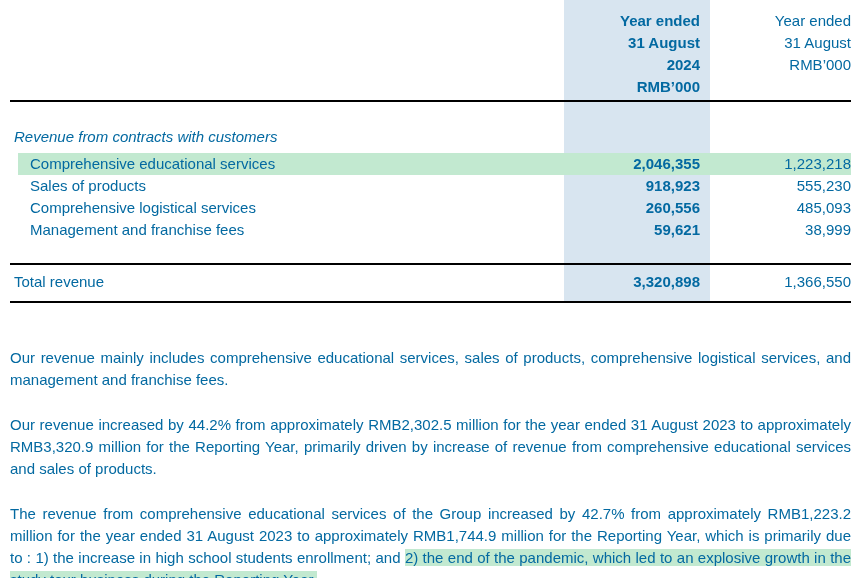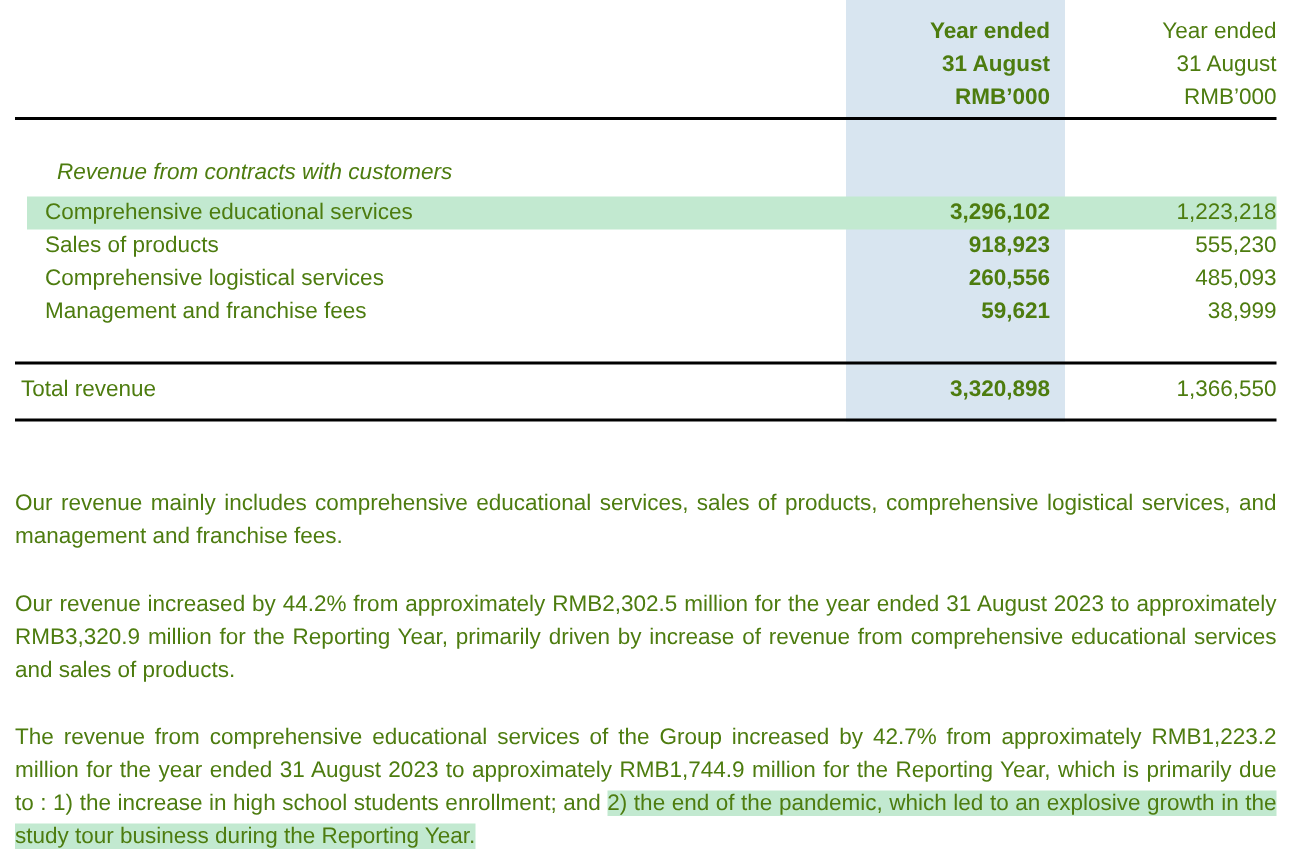--- a/index.html
+++ b/index.html
@@ -9,21 +9,21 @@
   }
   .page {
     position: relative;
     width: 861px;
     height: 578px;
     box-sizing: border-box;
     padding: 8px 10px 0 10px;
     background: #ffffff;
     font-family: "Liberation Sans", "DejaVu Sans", sans-serif;
     font-size: 15px;
-    color: #4d7c0f;
+    color: #0369a1;
     overflow: hidden;
   }
 
   
   .table-wrap {
     position: relative;
   }
   .band {
     position: absolute;
     top: -8px;              
@@ -54,21 +54,20 @@
     z-index: 1;
     height: 2px;
     background: #000000;
     margin-top: 2px;
   }
 
   .section-row {
     margin-top: 24px;
     margin-bottom: 5px;
     font-style: italic;
-    margin-left: 24px;
   }
   .section-row .lbl { padding-left: 4px; }
 
   .data-row { margin-left: 8px; }
   .data-row .lbl { padding-left: 12px; }
   .data-row .c24 { font-weight: bold; }
   .data-row.hl { background: var(--hl, #c2e9d0); align-items: flex-end; }
 
   .pre-total-gap { height: 20px; }
   .total-row { padding: 6px 0; }
@@ -90,40 +89,41 @@
 <div class="page">
 
   <div class="table-wrap">
     <div class="band"></div>
 
     <div class="trow hdr-row">
       <div class="lbl"></div>
       <div class="col c24 hdr hdr24">
         <span class="hline">Year ended</span>
         <span class="hline">31 August</span>
+        <span class="hline">2024</span>
         <span class="hline">RMB’000</span>
       </div>
       <div class="col c23 hdr">
         <span class="hline">Year ended</span>
         <span class="hline">31 August</span>
         <span class="hline">RMB’000</span>
       </div>
     </div>
 
     <div class="rule"></div>
 
     <div class="trow section-row">
       <div class="lbl">Revenue from contracts with customers</div>
       <div class="col c24"></div>
       <div class="col c23"></div>
     </div>
 
     <div class="trow data-row hl">
       <div class="lbl">Comprehensive educational services</div>
-      <div class="col c24">3,296,102</div>
+      <div class="col c24">2,046,355</div>
       <div class="col c23">1,223,218</div>
     </div>
 
     <div class="trow data-row">
       <div class="lbl">Sales of products</div>
       <div class="col c24">918,923</div>
       <div class="col c23">555,230</div>
     </div>
 
     <div class="trow data-row">

